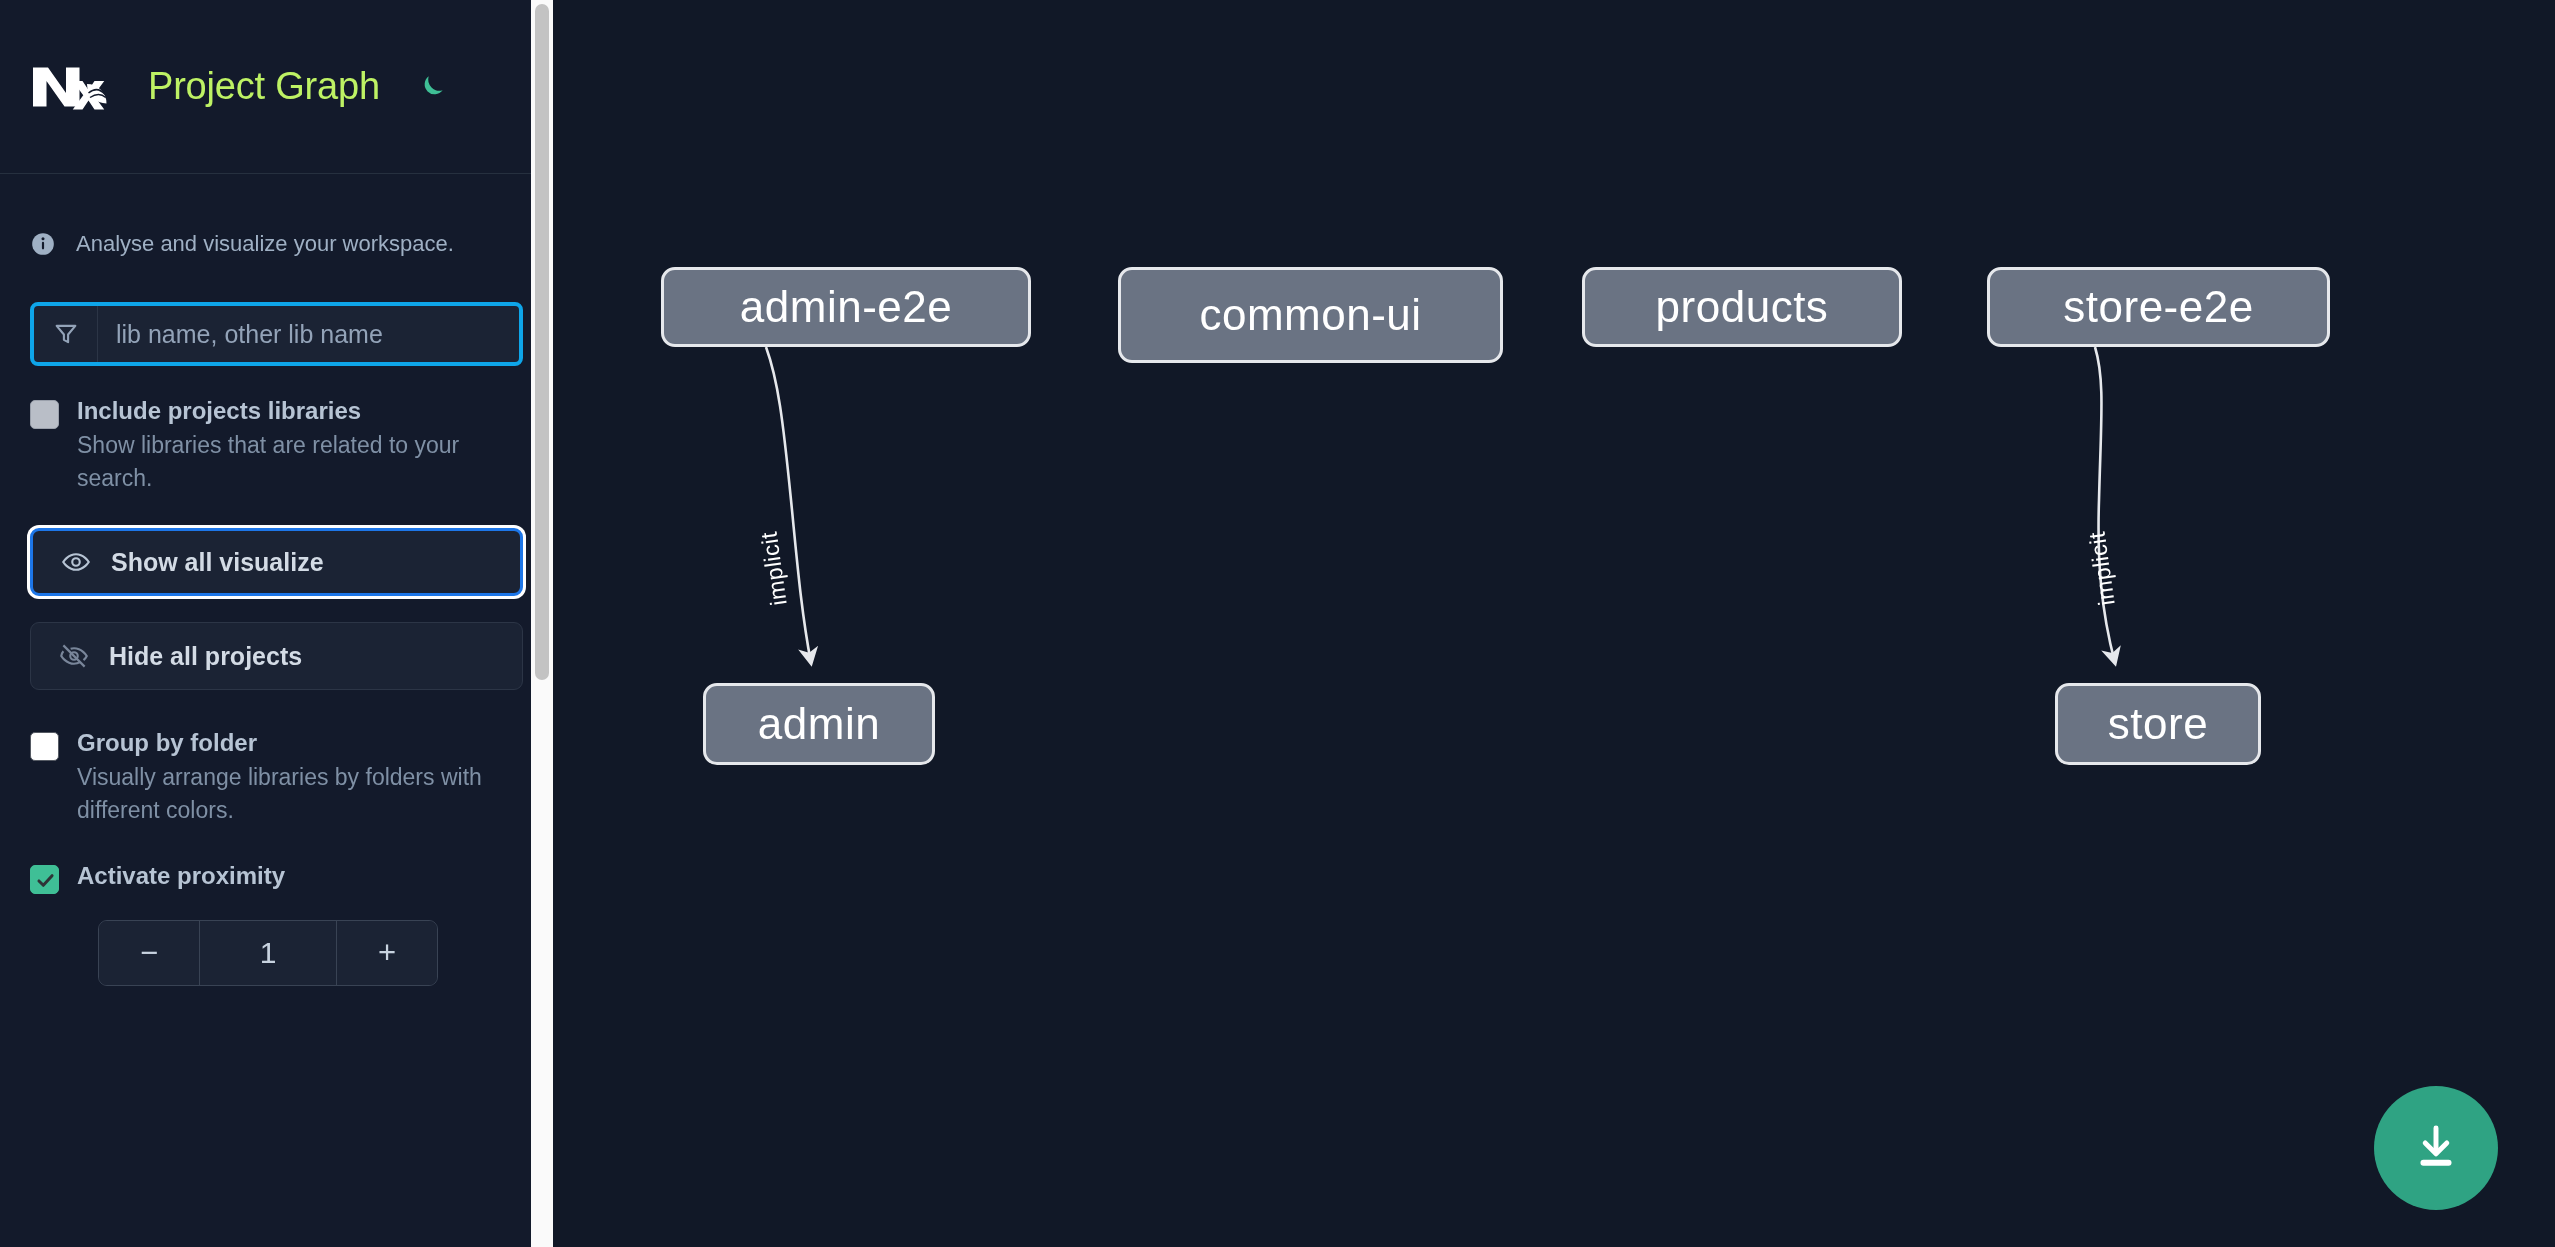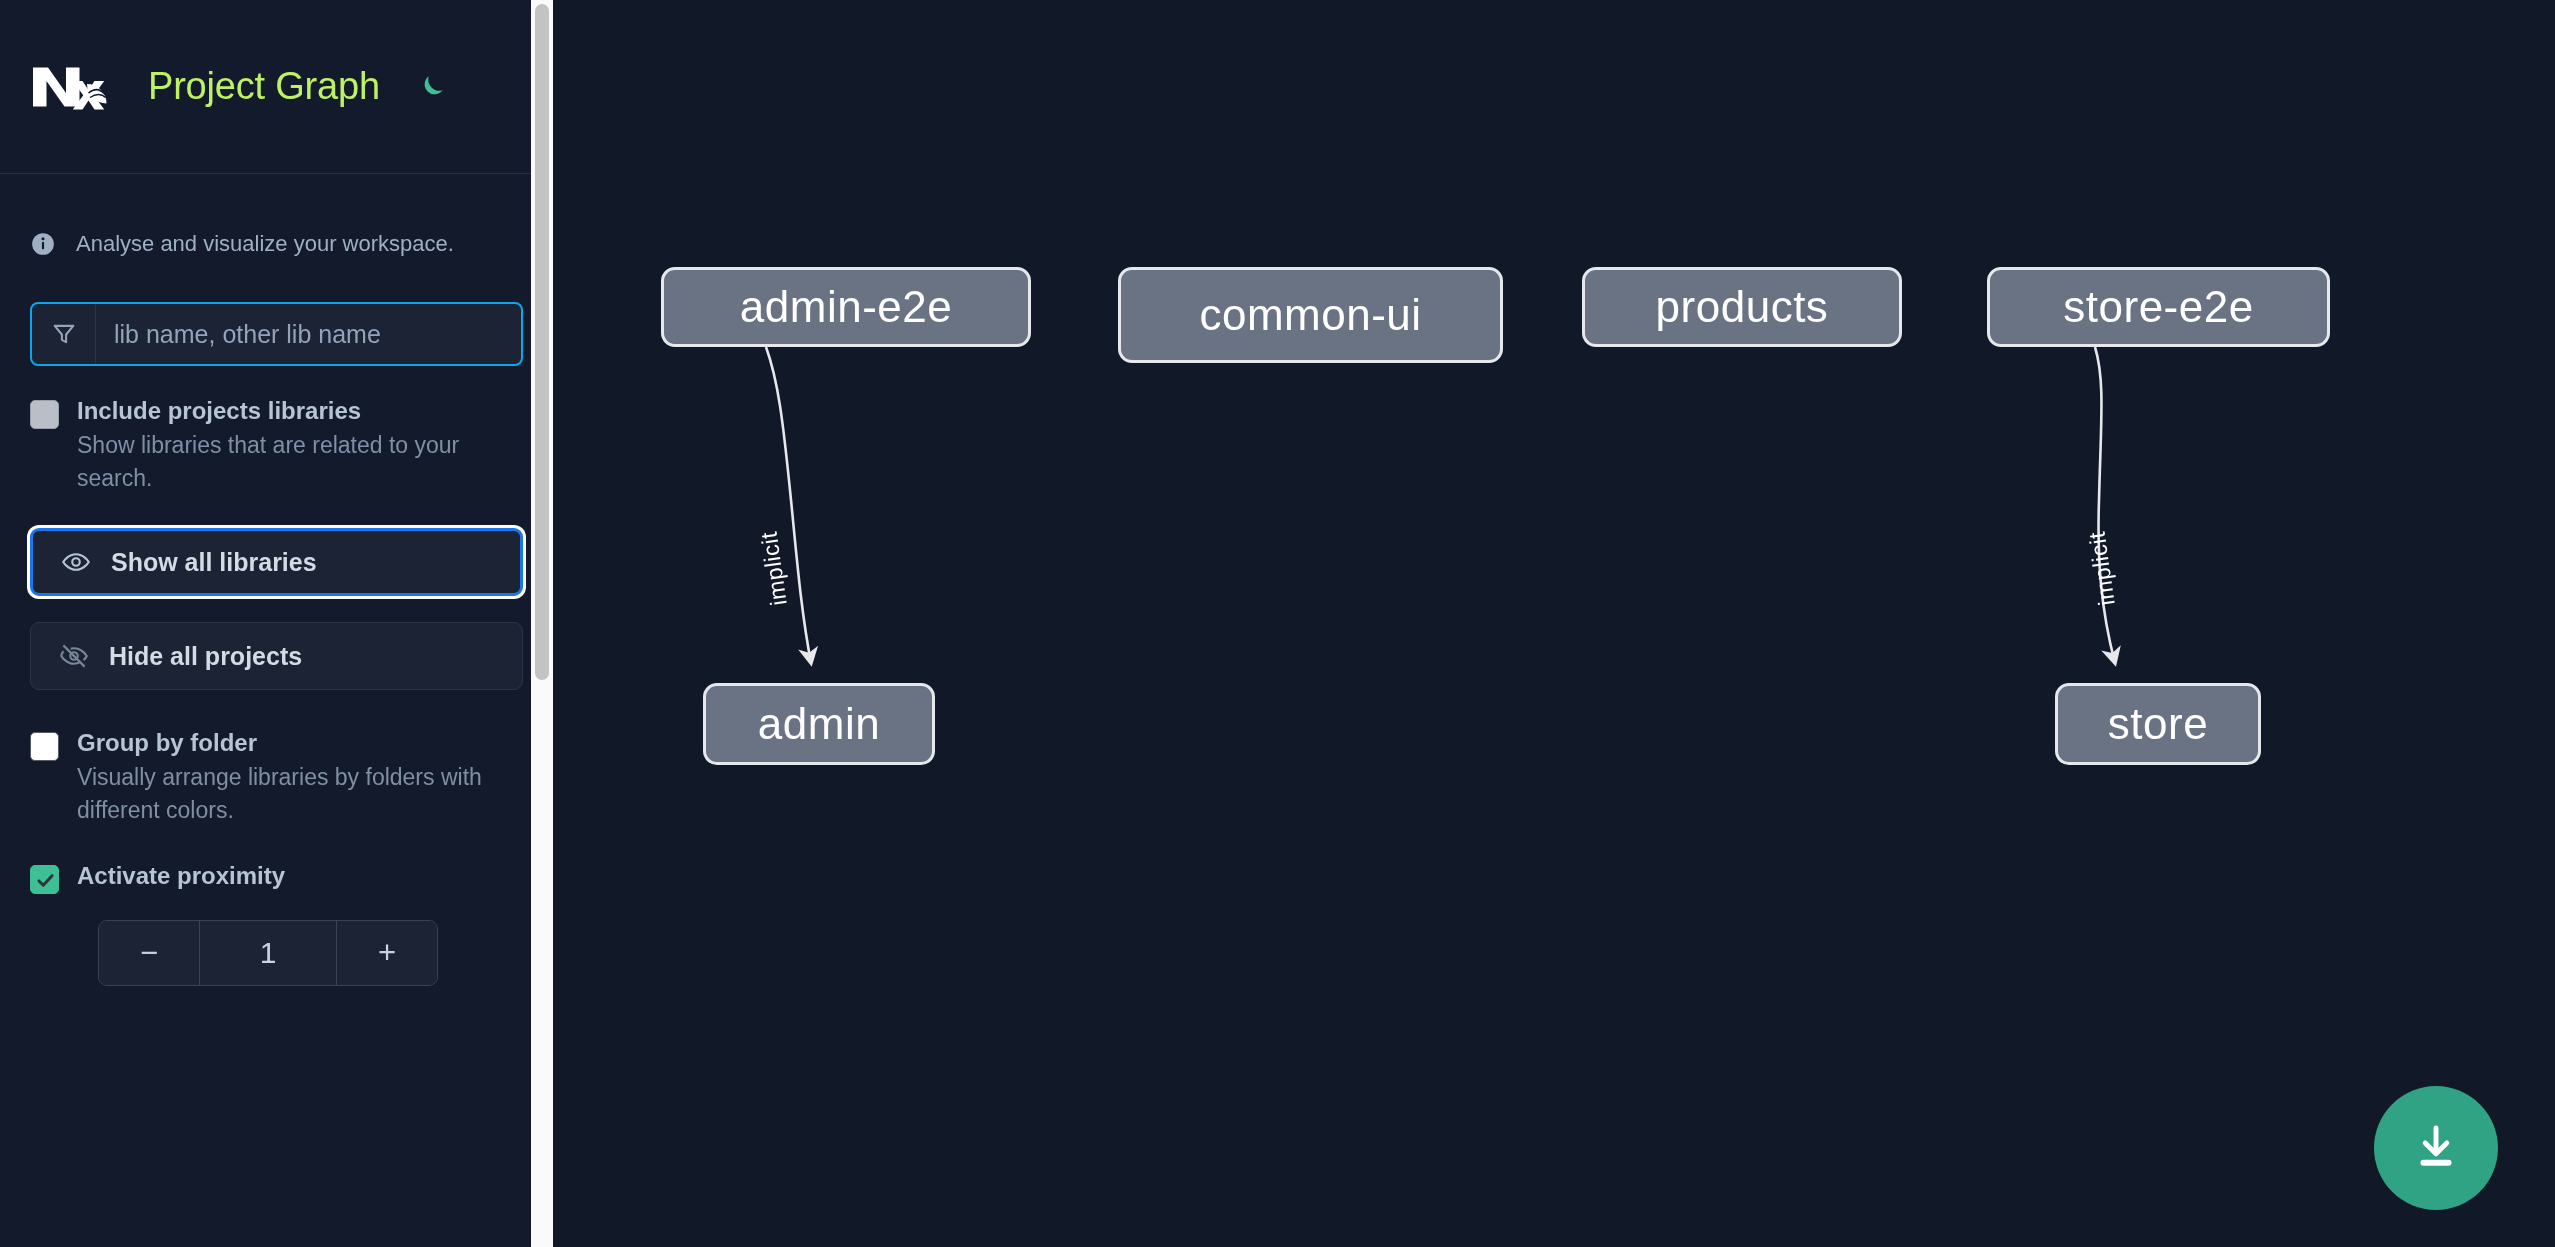--- a/index.html
+++ b/index.html
@@ -86,21 +86,21 @@
     white-space: nowrap;
   }
 
   
   .filter-wrap {
     margin: 24px 30px 0 30px;
     height: 64px;
     display: flex;
     align-items: stretch;
     background: #1b2334;
-    border: 2px solid #0ea5e9;
+    border: 4px solid #0ea5e9;
     border-radius: 8px;
     overflow: hidden;
   }
   .filter-icon-box {
     width: 64px;
     flex: 0 0 64px;
     display: flex;
     align-items: center;
     justify-content: center;
     border-right: 1px solid #2c3546;
@@ -359,21 +359,21 @@
     </div>
 
     <div class="btn-block" style="padding-top:34px;">
       <button class="action-btn focused">
         <span class="btn-icon">
           <svg width="30" height="30" viewBox="0 0 24 24">
             <path fill="none" stroke="#b7c4d4" stroke-width="1.7" d="M1.8 12S5.5 5.8 12 5.8 22.2 12 22.2 12 18.5 18.2 12 18.2 1.8 12 1.8 12z"></path>
             <circle cx="12" cy="12" r="3" fill="none" stroke="#b7c4d4" stroke-width="1.7"></circle>
           </svg>
         </span>
-        <span>Show all libraries</span>
+        <span>Show all visualize</span>
       </button>
     </div>
 
     <div class="btn-block" style="padding-top:26px;">
       <button class="action-btn">
         <span class="btn-icon">
           <svg width="30" height="30" viewBox="0 0 24 24">
             <path fill="none" stroke="#79869a" stroke-width="1.7" d="M3.5 8.2C2.3 9.6 1.8 12 1.8 12S5.5 18.2 12 18.2c1.9 0 3.5-.5 4.9-1.3"></path>
             <path fill="none" stroke="#79869a" stroke-width="1.7" d="M19.6 15.3C21.4 13.8 22.2 12 22.2 12S18.5 5.8 12 5.8c-1 0-1.9.1-2.7.4"></path>
             <circle cx="12" cy="12" r="3" fill="none" stroke="#79869a" stroke-width="1.7"></circle>

